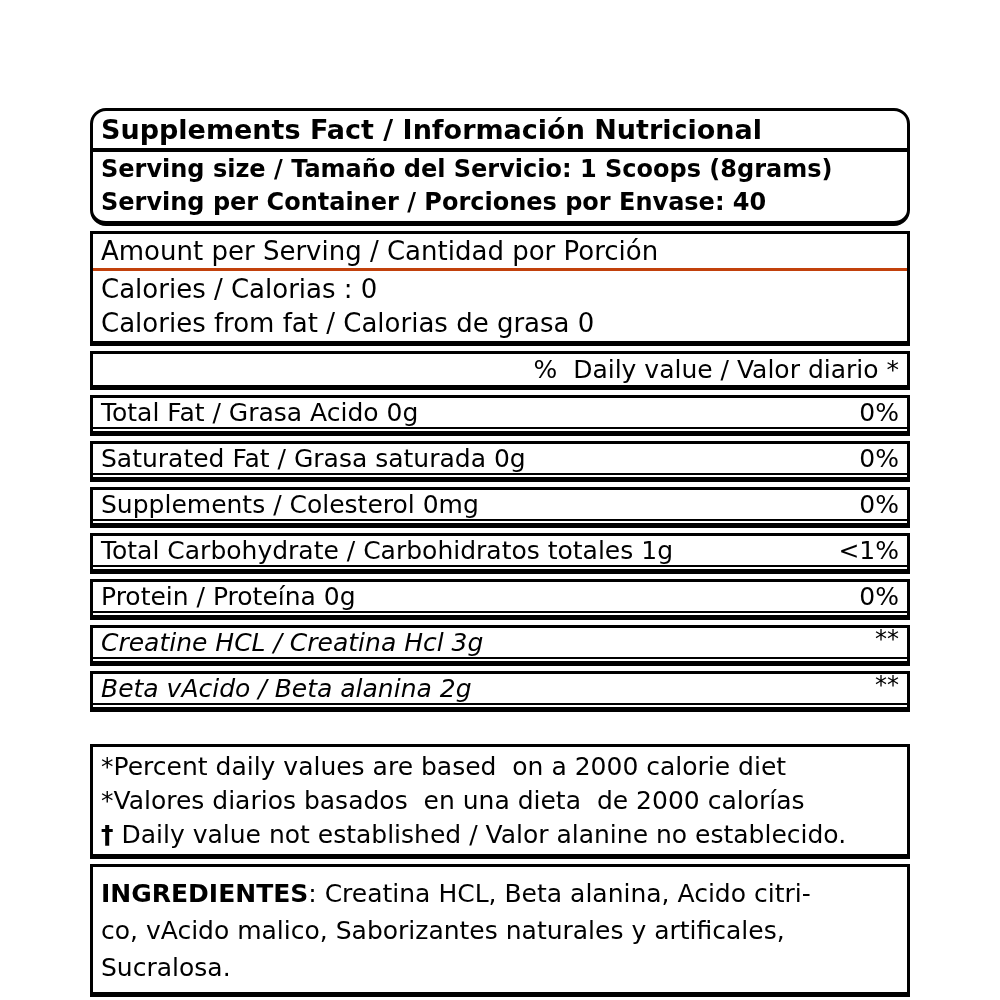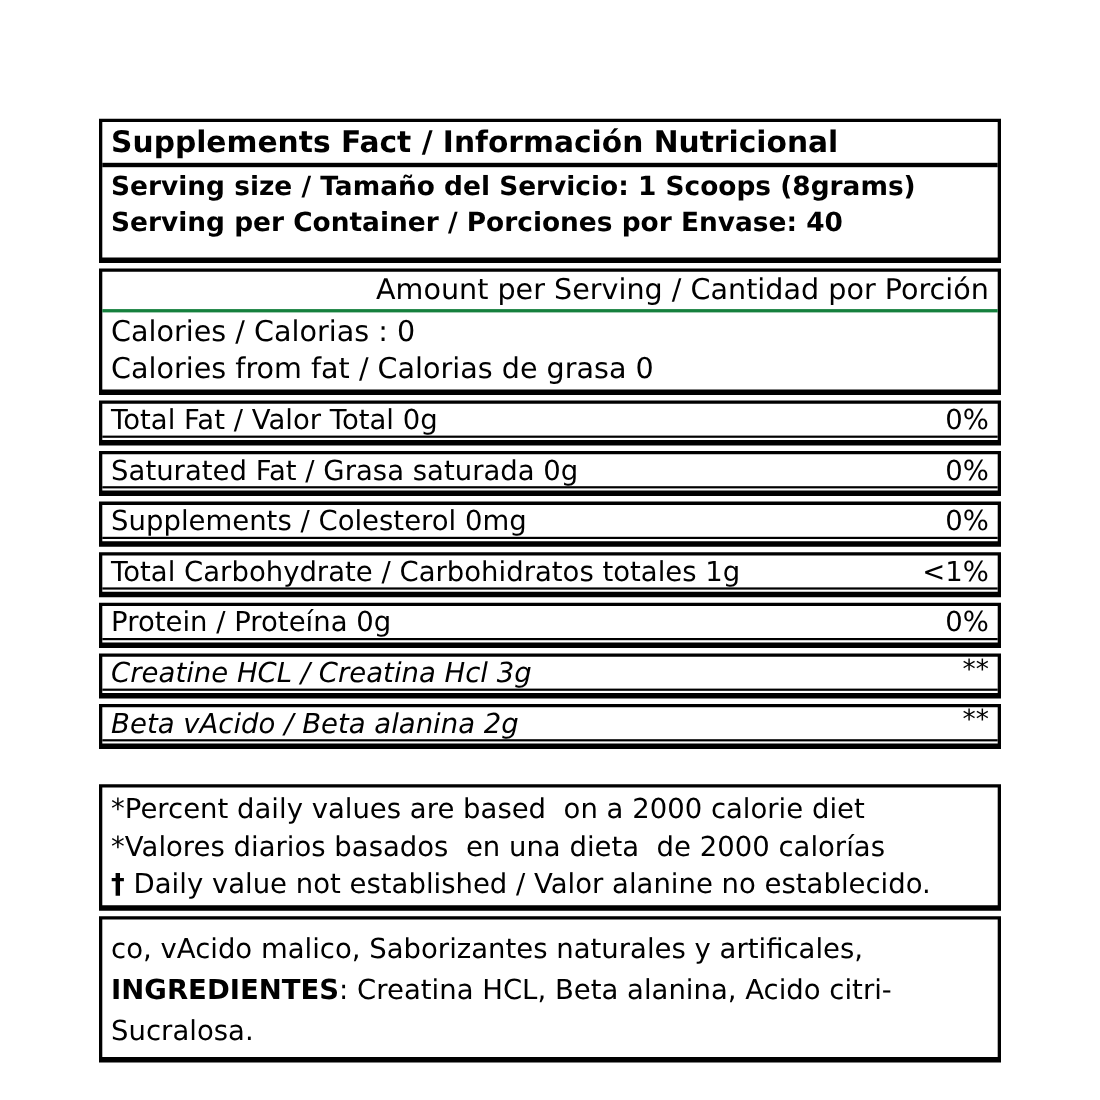--- a/index.html
+++ b/index.html
@@ -41,29 +41,28 @@
     padding: 3px 8px 2px 8px;
     border-bottom: 4px solid #000;
     letter-spacing: 0px;
   }
   .serving-line {
     font-size: 24px;
     font-weight: 700;
     line-height: 32px;
     padding: 1px 8px 0 8px;
   }
-  .header-box { padding-bottom: 16px; }
+  .header-box { padding-bottom: 3px; border-radius: 16px; }
 
   
   .amount-heading {
     font-size: 26px;
     line-height: 31px;
     padding: 2px 8px 1px 8px;
-    border-bottom: 3px solid #15803d;
-    text-align: right;
+    border-bottom: 3px solid #c2410c;
   }
   .calories-line {
     font-size: 26px;
     line-height: 32px;
     padding: 2px 8px 0 8px;
   }
   .amount-box { padding-bottom: 2px; }
 
   
   .dv-box .dv-text {
@@ -124,24 +123,27 @@
       <div class="serving-line t">Serving size / Tamaño del Servicio: 1 Scoops (8grams)</div>
       <div class="serving-line t">Serving per Container / Porciones por Envase: 40</div>
     </section>
 
     <section class="box amount-box">
       <div class="amount-heading t">Amount per Serving / Cantidad por Porción</div>
       <div class="calories-line t">Calories / Calorias : 0</div>
       <div class="calories-line t">Calories from fat / Calorias de grasa 0</div>
     </section>
 
-
-    <section class="box row-box">
-      <div class="row-line">
-        <span class="row-label">Total Fat / Valor Total 0g</span>
+    <section class="box dv-box">
+      <div class="dv-text t">%  Daily value / Valor diario *</div>
+    </section>
+
+    <section class="box row-box">
+      <div class="row-line">
+        <span class="row-label">Total Fat / Grasa Acido 0g</span>
         <span class="row-value">0%</span>
       </div>
     </section>
 
     <section class="box row-box">
       <div class="row-line">
         <span class="row-label">Saturated Fat / Grasa saturada 0g</span>
         <span class="row-value">0%</span>
       </div>
     </section>
@@ -181,19 +183,19 @@
       </div>
     </section>
 
     <section class="box footnote-box">
       <div class="footnote-line t">*Percent daily values are based  on a 2000 calorie diet</div>
       <div class="footnote-line t">*Valores diarios basados  en una dieta  de 2000 calorías</div>
       <div class="footnote-line"><span class="dagger">†</span><span class="t"> Daily value not established / Valor alanine no establecido.</span></div>
     </section>
 
     <section class="box ingredients-box">
+      <div class="ingredients-line"><span class="b">INGREDIENTES</span><span class="t">: Creatina HCL, Beta alanina, Acido citri-</span></div>
       <div class="ingredients-line t">co, vAcido malico, Saborizantes naturales y artificales,</div>
-      <div class="ingredients-line"><span class="b">INGREDIENTES</span><span class="t">: Creatina HCL, Beta alanina, Acido citri-</span></div>
       <div class="ingredients-line t">Sucralosa.</div>
     </section>
 
   </div>
 </div>
 
 </body></html>

